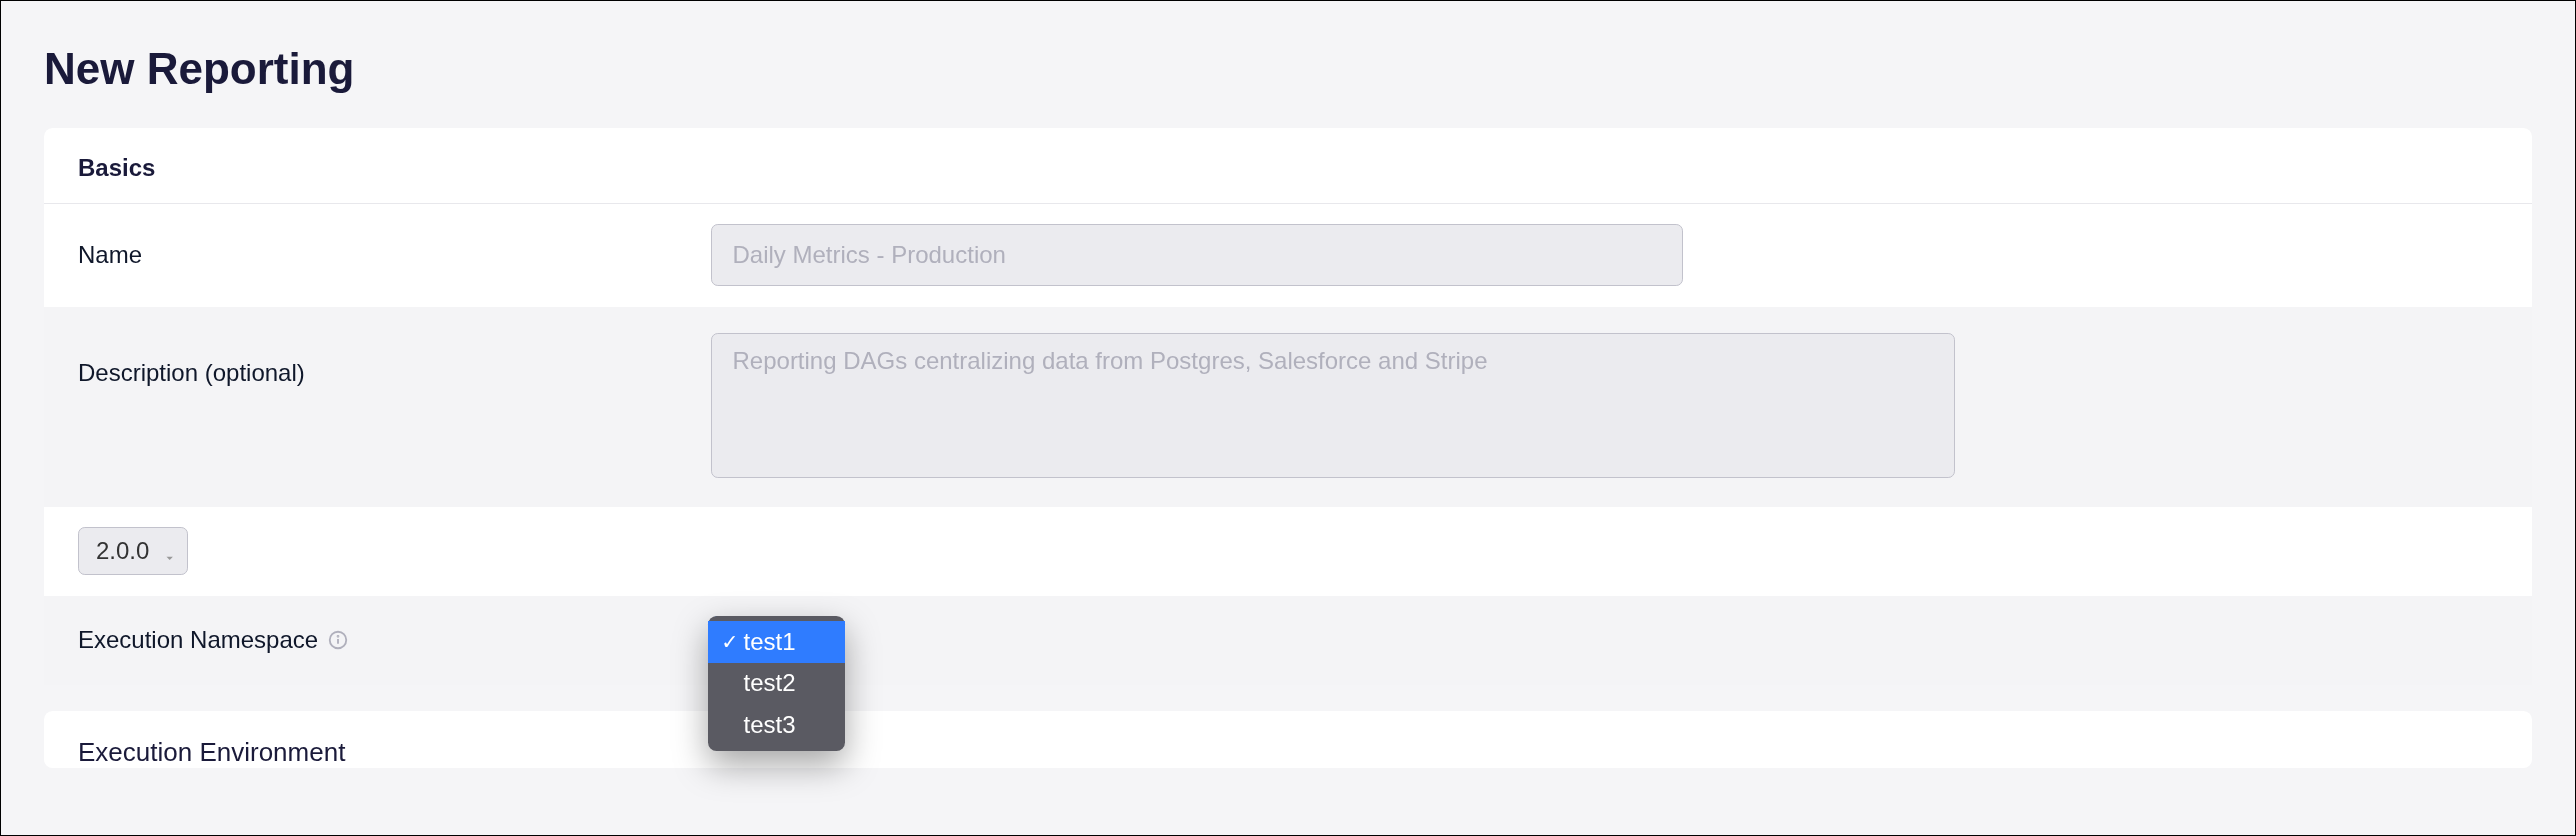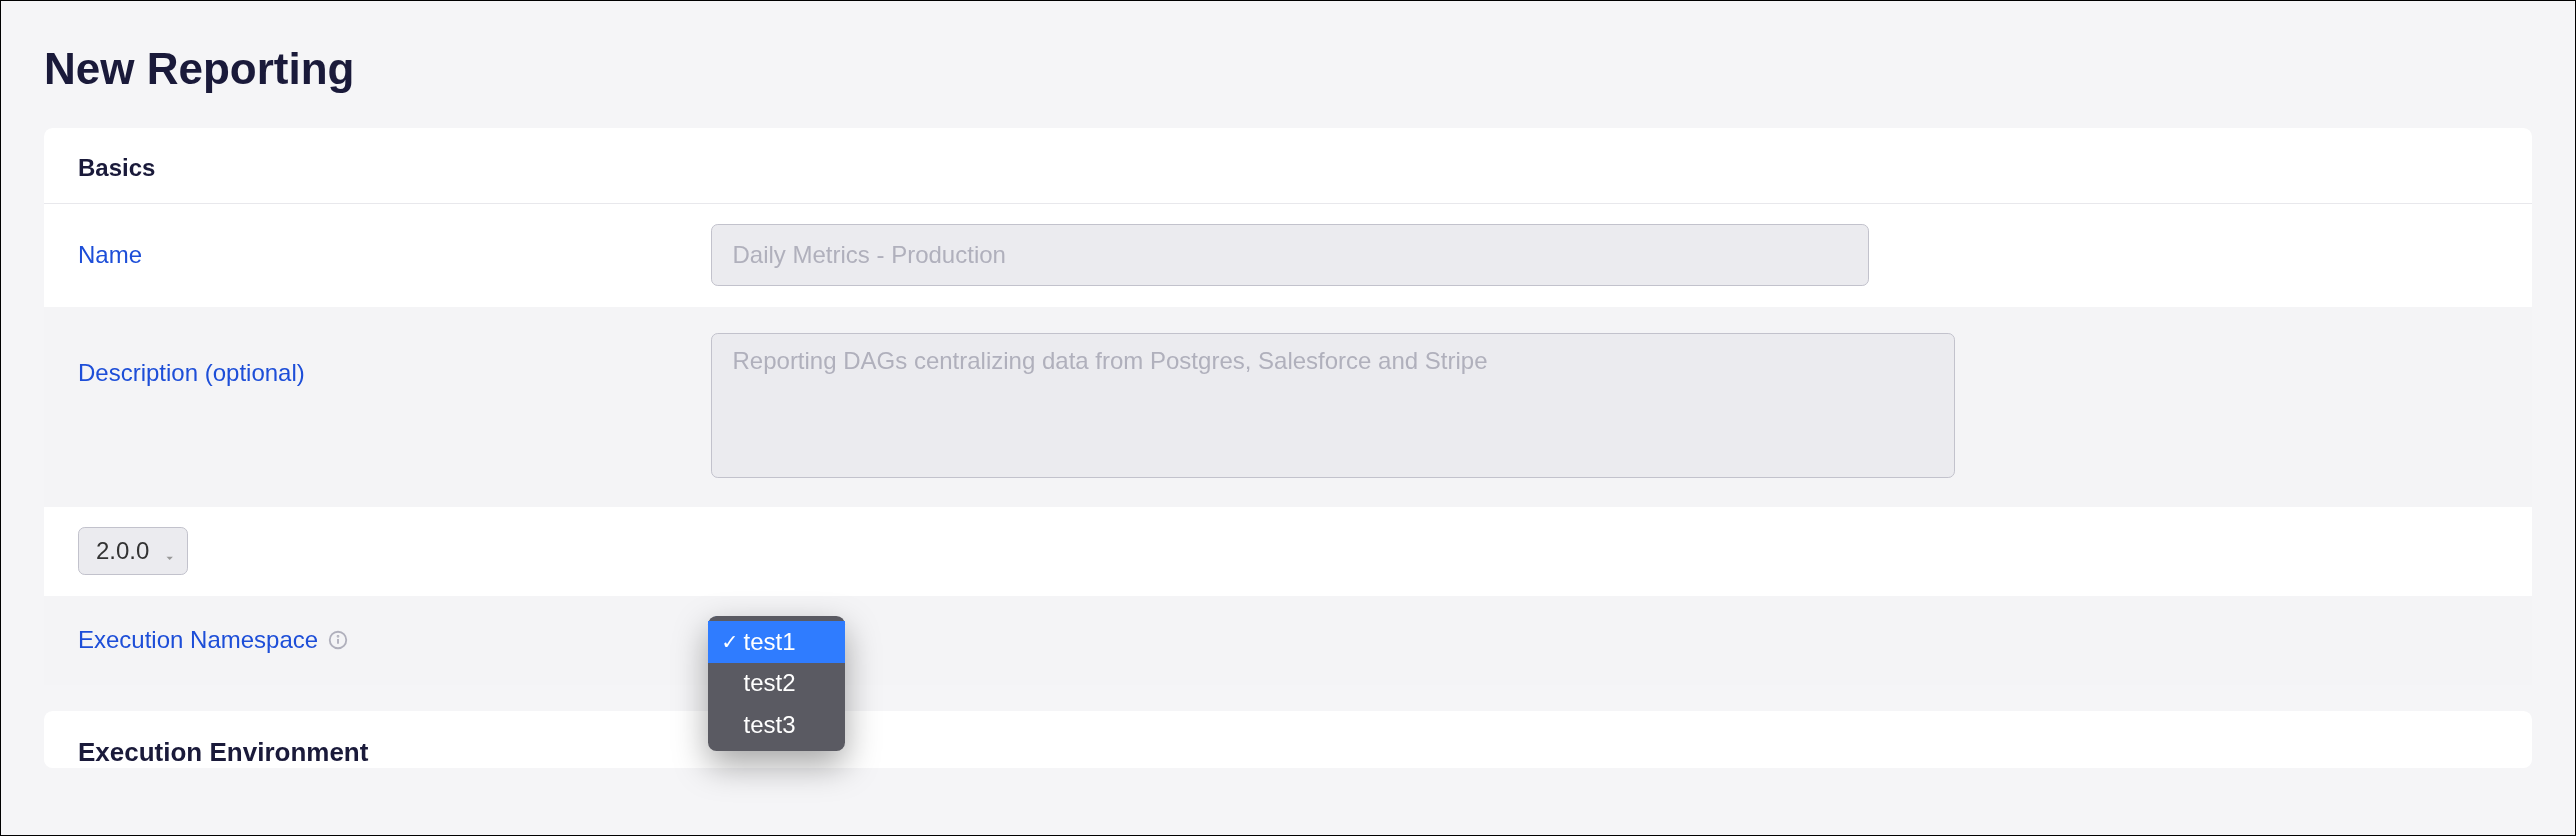--- a/index.html
+++ b/index.html
@@ -48,33 +48,33 @@
     }
     .form-row.tall {
       align-items: flex-start;
       padding-top: 26px;
       padding-bottom: 26px;
     }
     .form-label {
       width: 633px;
       flex-shrink: 0;
       font-size: 24px;
-      color: #1d4ed8;
+      color: #0f172a;
       display: flex;
       align-items: center;
       gap: 8.6px;
     }
     .form-row.tall .form-label {
       padding-top: 26px;
     }
     .form-control {
       flex: 0 0 auto;
     }
     .text-input {
-      width: 1158px;
+      width: 972px;
       height: 62px;
       border: 1.7px solid #c2c2cc;
       border-radius: 6.8px;
       background: #ebebef;
       font-size: 24px;
       padding: 0 20.5px;
       color: #0f766e;
     }
     .text-input::placeholder {
       color: #b0b0bc;
@@ -167,21 +167,21 @@
     }
     .info-icon svg {
       width: 100%;
       height: 100%;
     }
     .card.second {
       padding: 26px 34px 0 34px;
     }
     .exec-title {
       font-size: 26px;
-      font-weight: 700;
+      font-weight: 400;
       color: #1a1a3a;
     }
   </style>
 </head>
 <body>
 
 <div class="container">
   <h1 class="page-title">New Reporting</h1>
 
   <div class="card">

